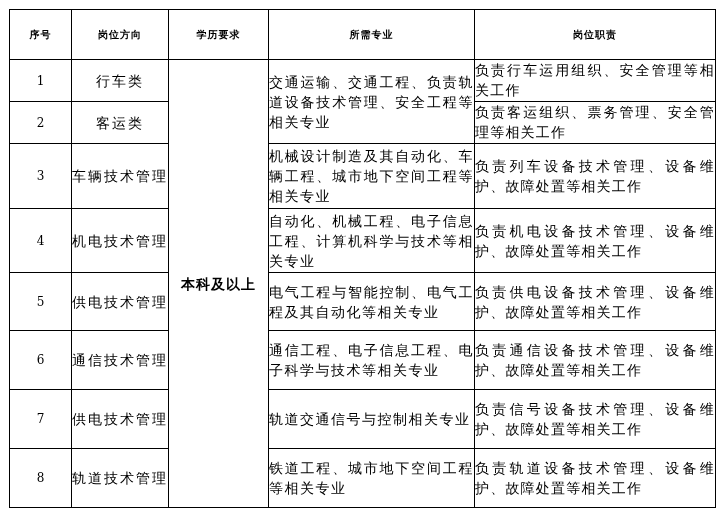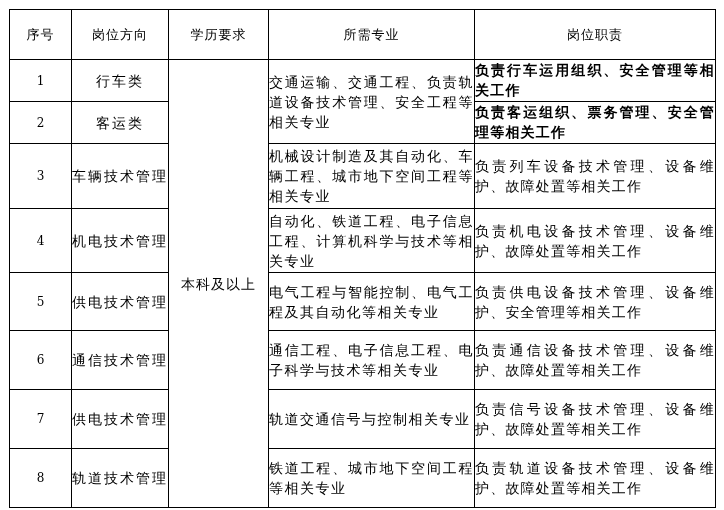--- a/index.html
+++ b/index.html
@@ -1,29 +1,29 @@
 <!DOCTYPE html>
 <html><head>
 <meta charset="utf-8">
 <style>
   html, body { margin: 0; padding: 0; background: #ffffff; }
   body { width: 724px; height: 510px; position: relative; overflow: hidden;
          font-family: "DejaVu Serif", "Liberation Serif", serif; color: #000; }
   table.jobs { position: absolute; left: 9px; top: 9px; border-collapse: collapse;
                table-layout: fixed; width: 706px; }
   table.jobs td, table.jobs th { border: 1px solid #000; padding: 0; vertical-align: middle; }
-  th { font-weight: normal; font-size: 13px; text-align: center; height: 49px; letter-spacing: 1px; }
+  th { font-weight: bold; font-size: 10px; text-align: center; height: 49px; letter-spacing: 1px; }
   td { font-size: 14px; line-height: 20px; }
   td.num { text-align: center; font-size: 12px; font-family: "DejaVu Serif", serif; }
   td.dir { text-align: center; letter-spacing: 2px; }
-  td.degree { text-align: center; letter-spacing: 1px; }
+  td.degree { text-align: center; letter-spacing: 1px; font-weight: bold; }
   td.major, td.duty { text-align: justify; padding-left: 1px; padding-right: 1px; letter-spacing: 1.5px; }
   td.major { vertical-align: top; padding-top: 1px; }
   td.duty { letter-spacing: 1.2px; }
-  td.duty.top { vertical-align: top; font-weight: bold; }
+  td.duty.top { vertical-align: top; }
 </style>
 </head>
 <body>
 
 <table class="jobs">
   <colgroup>
     <col style="width:62px">
       <col style="width:97px">
       <col style="width:100px">
       <col style="width:206px">
@@ -53,28 +53,28 @@
     </tr>
     <tr style="height:65px">
       <td class="num">3</td>
       <td class="dir">车辆技术管理</td>
       <td class="major">机械设计制造及其自动化、车辆工程、城市地下空间工程等相关专业</td>
       <td class="duty">负责列车设备技术管理、设备维护、故障处置等相关工作</td>
     </tr>
     <tr style="height:64px">
       <td class="num">4</td>
       <td class="dir">机电技术管理</td>
-      <td class="major">自动化、铁道工程、电子信息工程、计算机科学与技术等相关专业</td>
+      <td class="major">自动化、机械工程、电子信息工程、计算机科学与技术等相关专业</td>
       <td class="duty">负责机电设备技术管理、设备维护、故障处置等相关工作</td>
     </tr>
     <tr style="height:58px">
       <td class="num">5</td>
       <td class="dir">供电技术管理</td>
       <td class="major" style="vertical-align:middle">电气工程与智能控制、电气工程及其自动化等相关专业</td>
-      <td class="duty">负责供电设备技术管理、设备维护、安全管理等相关工作</td>
+      <td class="duty">负责供电设备技术管理、设备维护、故障处置等相关工作</td>
     </tr>
     <tr style="height:59px">
       <td class="num">6</td>
       <td class="dir">通信技术管理</td>
       <td class="major" style="vertical-align:middle">通信工程、电子信息工程、电子科学与技术等相关专业</td>
       <td class="duty">负责通信设备技术管理、设备维护、故障处置等相关工作</td>
     </tr>
     <tr style="height:59px">
       <td class="num">7</td>
       <td class="dir">供电技术管理</td>

